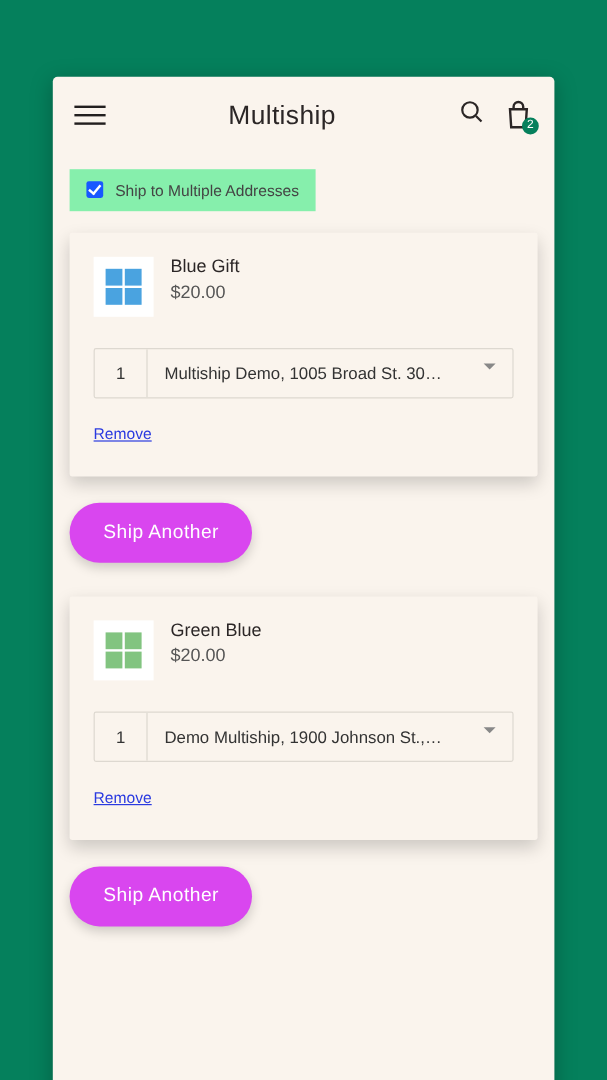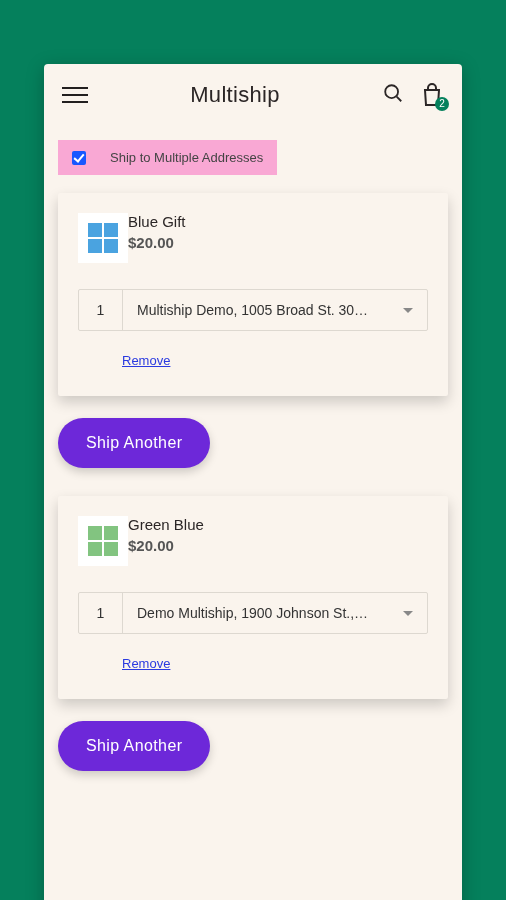--- a/index.html
+++ b/index.html
@@ -50,23 +50,23 @@
     position: absolute; bottom: -3px; right: -5px;
     background: #05805c; color: #fff;
     font-size: 10px; line-height: 1;
     border-radius: 50%; width: 14px; height: 14px;
     display: flex; align-items: center; justify-content: center;
   }
 
   .content { padding: 0 14px 40px 14px; height: calc(100% - 58px); overflow: hidden; }
 
   .checkbox-row {
-    display: inline-flex; align-items: center;
-    gap: 24px;
-    background: #f9a8d4;
+    display: inline-flex; align-items: flex-start;
+    gap: 10px;
+    background: #86efac;
     padding: 10px 14px;
     margin: 18px 0 18px 0;
   }
   .checkbox {
     width: 14px; height: 14px;
     appearance: none;
     background: #1857ff;
     border-radius: 2px;
     position: relative;
     cursor: pointer;
@@ -83,54 +83,54 @@
   .checkbox-label { font-size: 13px; color: #444; }
 
   .card {
     background: #faf4ed;
     border-radius: 2px;
     box-shadow: 0 6px 14px rgba(0,0,0,0.18);
     padding: 20px 20px 28px 20px;
     margin-bottom: 22px;
   }
   .card-body { display: flex; flex-direction: column; }
-  .product-row { display: flex; align-items: flex-start; }
+  .product-row { display: flex; gap: 14px; align-items: flex-start; }
   .thumb {
     width: 50px; height: 50px;
     background: #fff;
     padding: 10px;
     display: grid;
     grid-template-columns: 1fr 1fr;
     grid-template-rows: 1fr 1fr;
     gap: 2px;
   }
   .thumb span { display: block; width: 100%; height: 100%; }
   .thumb.blue span { background: #4aa3e0; }
   .thumb.green span { background: #82c480; }
   .product-info { display: flex; flex-direction: column; gap: 4px; }
   .product-name { font-size: 15px; color: #2b2626; }
-  .product-price { font-size: 15px; color: #555; font-weight: bold; }
+  .product-price { font-size: 15px; color: #555; }
 
   .addr-row {
     display: flex;
     margin-top: 26px;
     border: 1px solid #ddd8d0;
     border-radius: 2px;
     overflow: hidden;
   }
   .qty {
     width: 44px;
     display: flex; align-items: center; justify-content: center;
     border-right: 1px solid #ddd8d0;
     font-size: 14px; color: #333;
     padding: 12px 0;
   }
   .addr-select {
     flex: 1;
-    display: flex; align-items: center;
+    display: flex; 
     padding: 12px 14px;
     gap: 6px;
     cursor: pointer;
     min-width: 0;
   }
   .addr-text {
     font-size: 14px; color: #333;
     white-space: nowrap; overflow: hidden; text-overflow: ellipsis;
     flex: 1;
     min-width: 0;
@@ -138,31 +138,30 @@
   .caret {
     width: 0; height: 0;
     border-left: 5px solid transparent;
     border-right: 5px solid transparent;
     border-top: 5px solid #888;
     flex-shrink: 0;
   }
 
   .remove {
     margin-top: 22px;
-    margin-left: 44px;
     font-size: 13px;
     color: #2a3ae0;
     text-decoration: underline;
     cursor: pointer;
     display: inline-block;
   }
 
   .ship-btn {
     margin-top: 0;
-    background: #6d28d9;
+    background: #d946ef;
     color: #fff;
     border: none;
     border-radius: 999px;
     padding: 16px 28px;
     font-size: 16px;
     letter-spacing: 0.4px;
     cursor: pointer;
     box-shadow: 0 4px 10px rgba(0,0,0,0.18);
     margin-bottom: 28px;
   }

